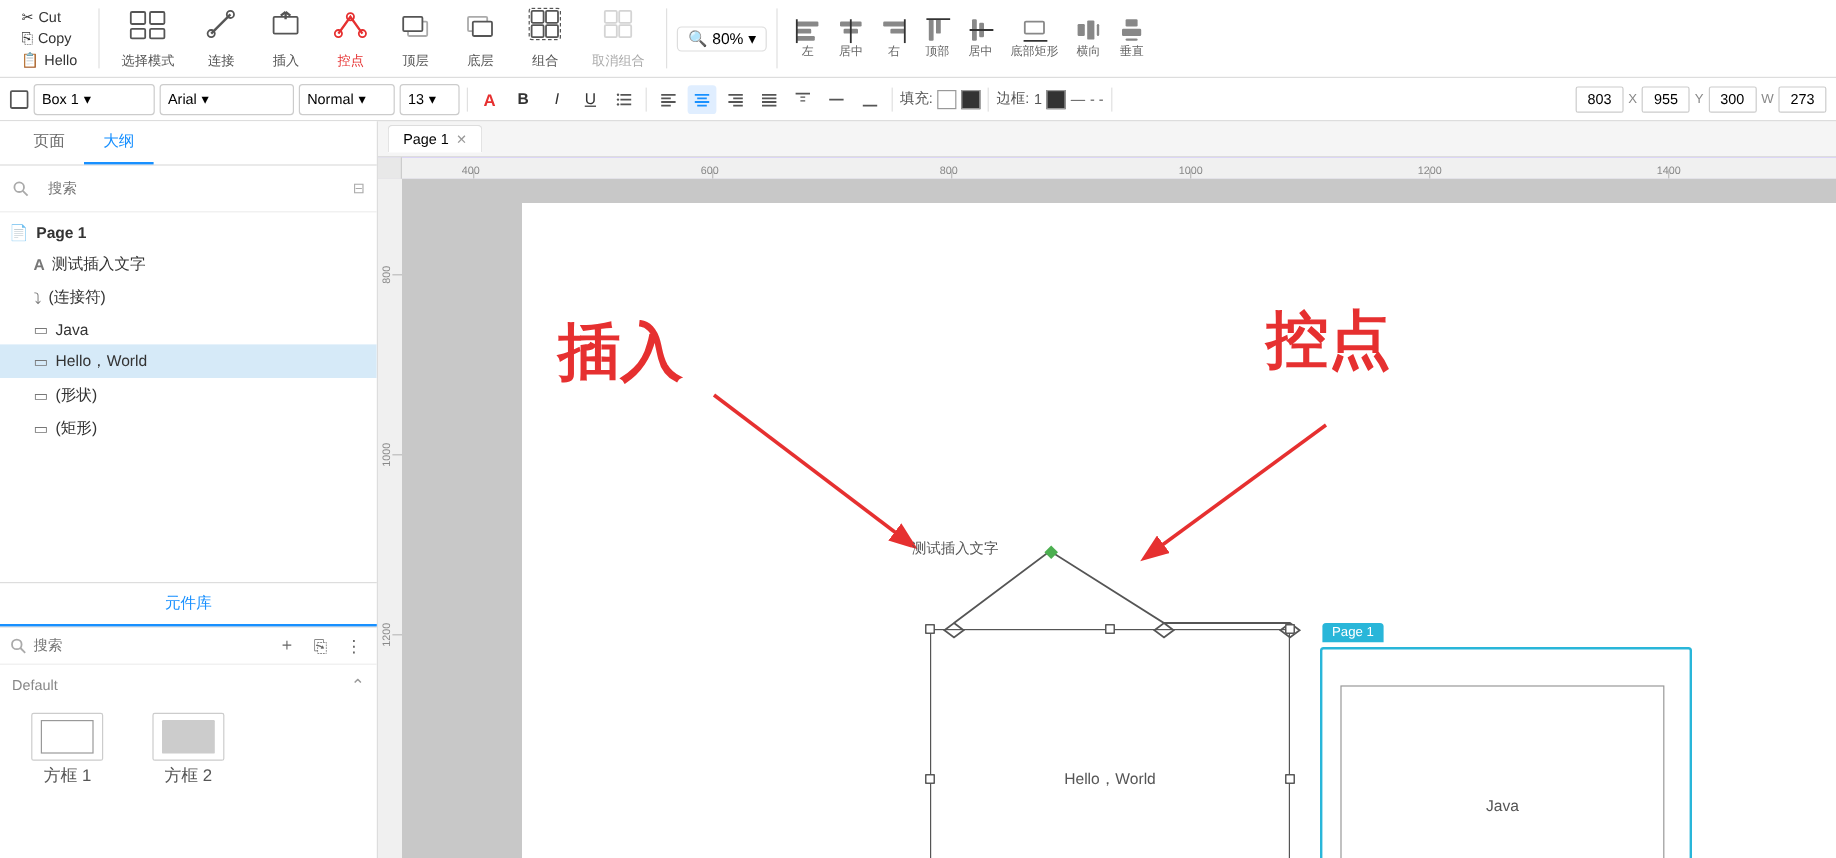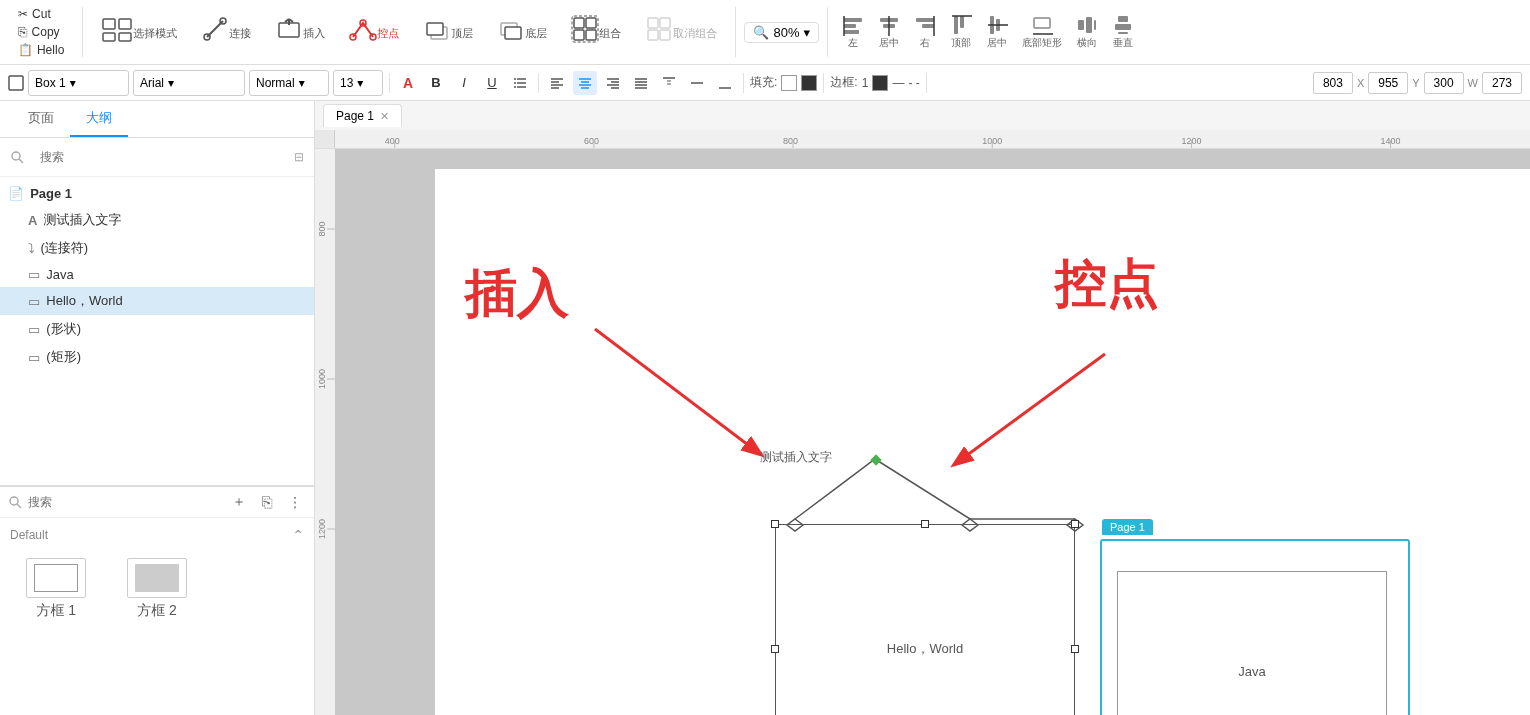--- a/index.html
+++ b/index.html
@@ -30,21 +30,21 @@
       padding: 2px 4px;
       cursor: pointer;
       border-radius: 2px;
       font-size: 12px;
       color: #333;
     }
     .cut-copy-paste .item .icon { font-size: 12px; }
 
     .toolbar-icon-btn {
       display: flex;
-      flex-direction: row;
+      flex-direction: column;
       align-items: center;
       justify-content: center;
       padding: 4px 10px;
       cursor: pointer;
       border-radius: 4px;
       min-width: 50px;
     }
     .toolbar-icon-btn .icon { font-size: 24px; color: #555; }
     .toolbar-icon-btn .label { font-size: 11px; color: #555; margin-top: 2px; }
     .toolbar-icon-btn.active .label { color: #e63030; }
@@ -248,21 +248,21 @@
       border-radius: 4px 4px 0 0;
       font-size: 12px;
       cursor: pointer;
     }
     .canvas-tab .close { color: #999; cursor: pointer; font-size: 11px; }
     .ruler-row {
       height: 18px;
       background: #c4b5fd;
       border-bottom: 1px solid #ddd;
       display: flex;
-      align-items: flex-end;
+      align-items: center;
       position: relative;
       text-decoration: underline;
     }
     .ruler-row .ruler-corner {
       width: 20px;
       height: 18px;
       background: #e8e8e8;
       border-right: 1px solid #ccc;
       flex-shrink: 0;
     }
@@ -727,20 +727,21 @@
       </div>
 
       <div class="tree-item tree-item-child">
         <span style="font-size:13px;color:#777">▭</span>
         <span>(矩形)</span>
       </div>
     </div>
 
     <div class="bottom-left">
       <div class="bottom-left-tabs">
+        <div class="bottom-tab active">元件库</div>
       </div>
       <div class="bottom-left-toolbar">
         <svg width="14" height="14" viewBox="0 0 14 14">
             <circle cx="6" cy="6" r="4" fill="none" stroke="#aaa" stroke-width="1.5"></circle>
             <line x1="9" y1="9" x2="13" y2="13" stroke="#aaa" stroke-width="1.5"></line>
           </svg>
         <input type="text" class="bottom-search" placeholder="搜索" style="">
         <div class="bottom-icon-btn">＋</div>
         <div class="bottom-icon-btn">⎘</div>
         <div class="bottom-icon-btn">⋮</div>

